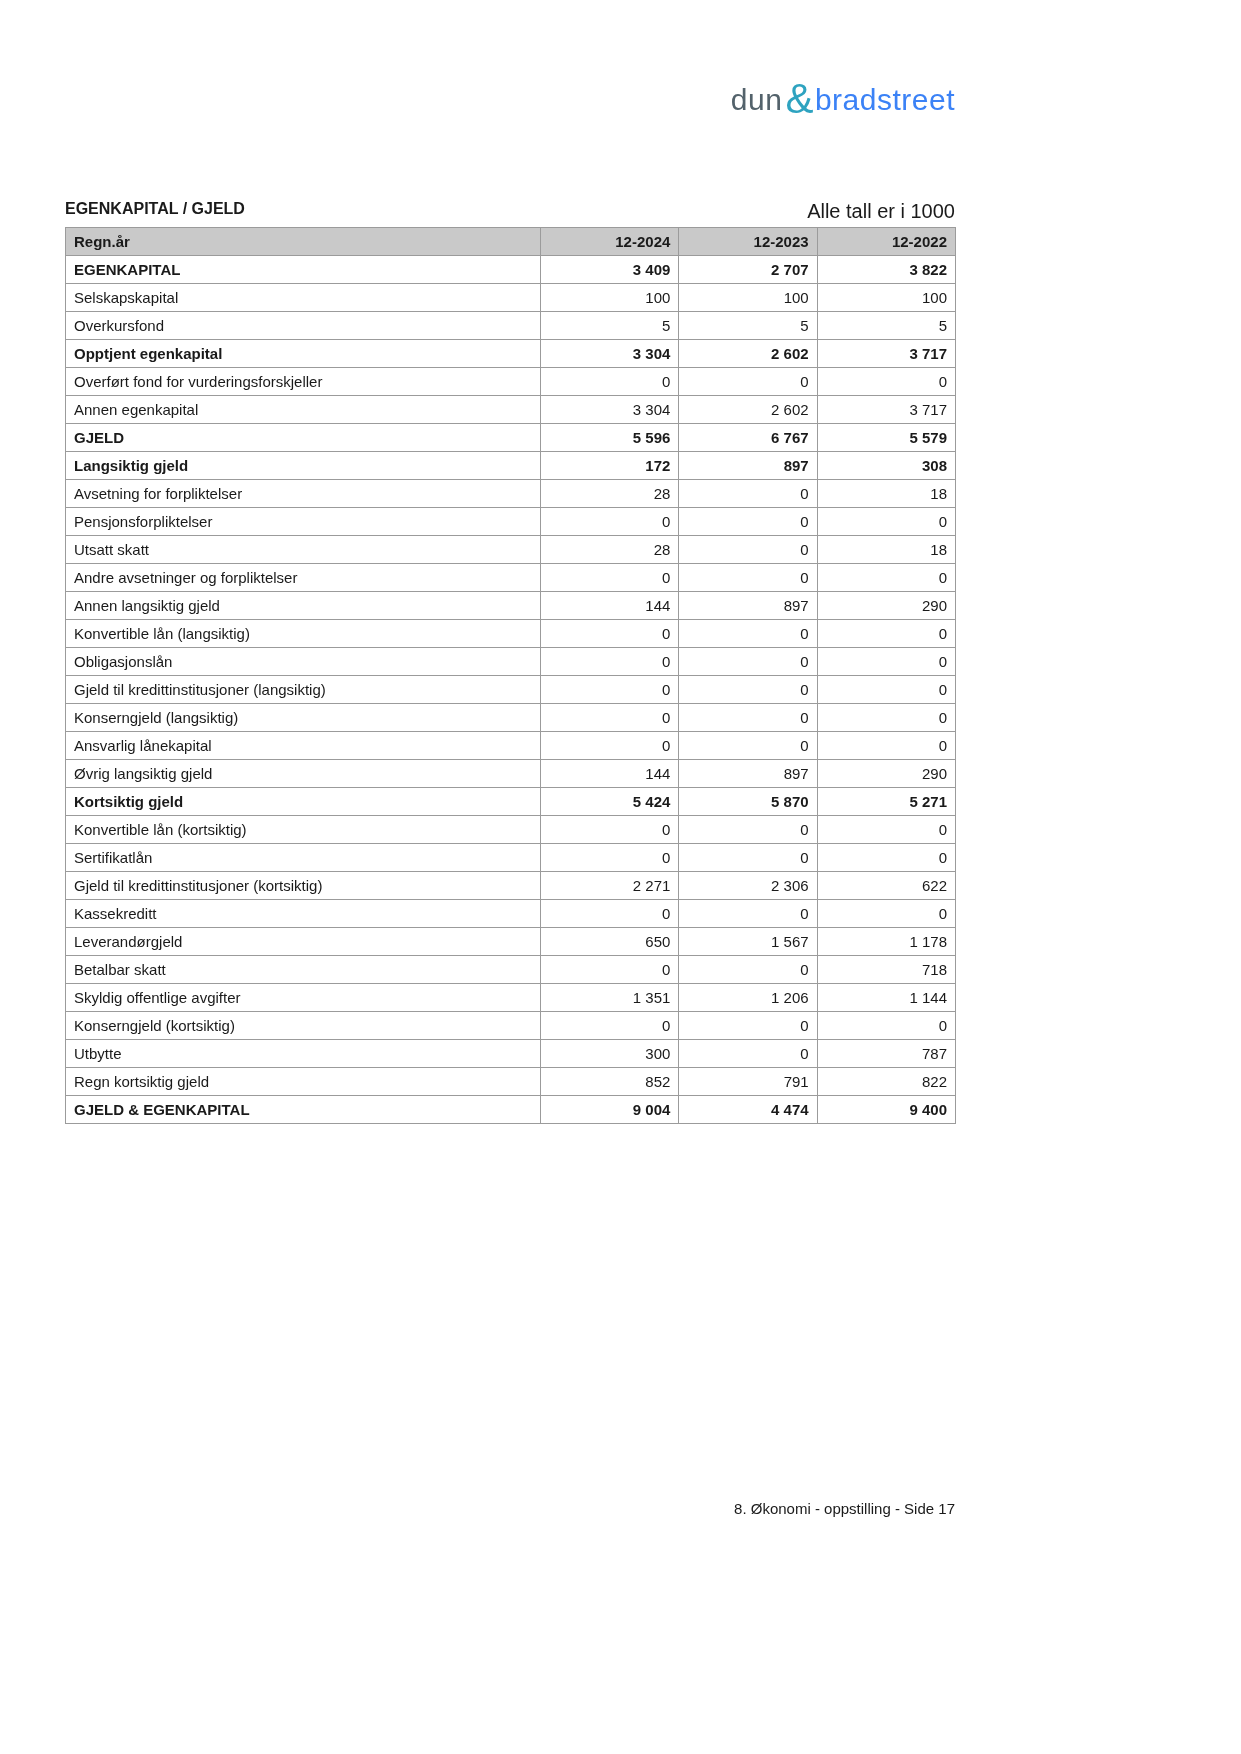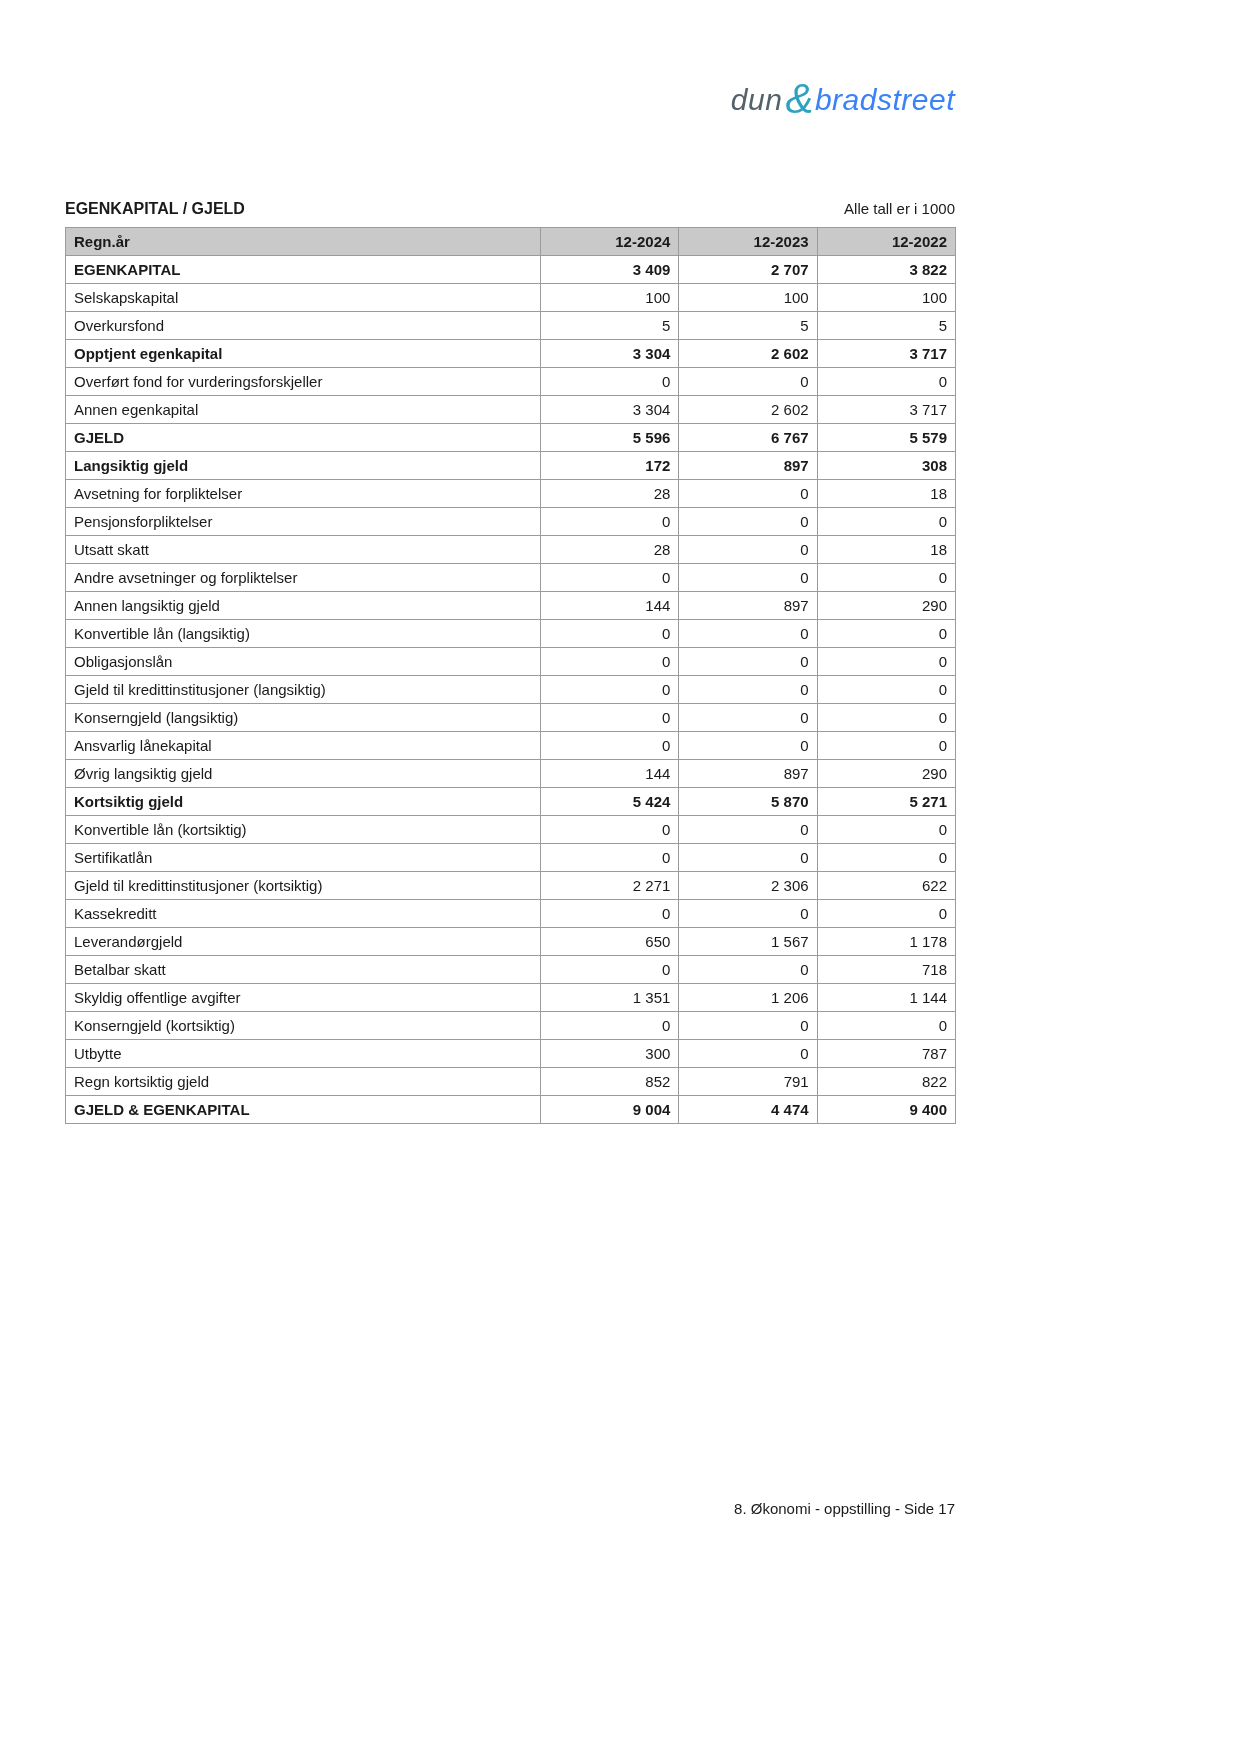--- a/index.html
+++ b/index.html
@@ -19,36 +19,35 @@
 
   
   .logo {
     position:absolute;
     top:72px; right:0;
     display:flex;
     align-items:baseline;
     font-size:30px;
     letter-spacing:0.5px;
     white-space:nowrap;
-    font-style:italic;
   }
   .logo .dun  { color:#53626b; font-weight:400; }
   .logo .amp  { color:#2ea3c0; font-weight:400; font-size:42px; margin:0 1px 0 3px; position:relative; top:3px; }
   .logo .brad { color:#3b82f6; font-weight:400; }
 
   
   .caption-row {
     position:absolute;
     top:200px; left:0; right:0;
     display:flex;
     justify-content:space-between;
     align-items:flex-start;
   }
   .caption-row .title { font-size:16px; font-weight:bold; }
-  .caption-row .note  { font-size:15px; font-weight:400; }
+  .caption-row .note  { font-size:20px; font-weight:400; }
 
   
   table.sheet {
     position:absolute;
     top:227px; left:0;
     width:890px;
     border-collapse:collapse;
     font-size:15px;
     table-layout:fixed;
     padding-left:14px;

